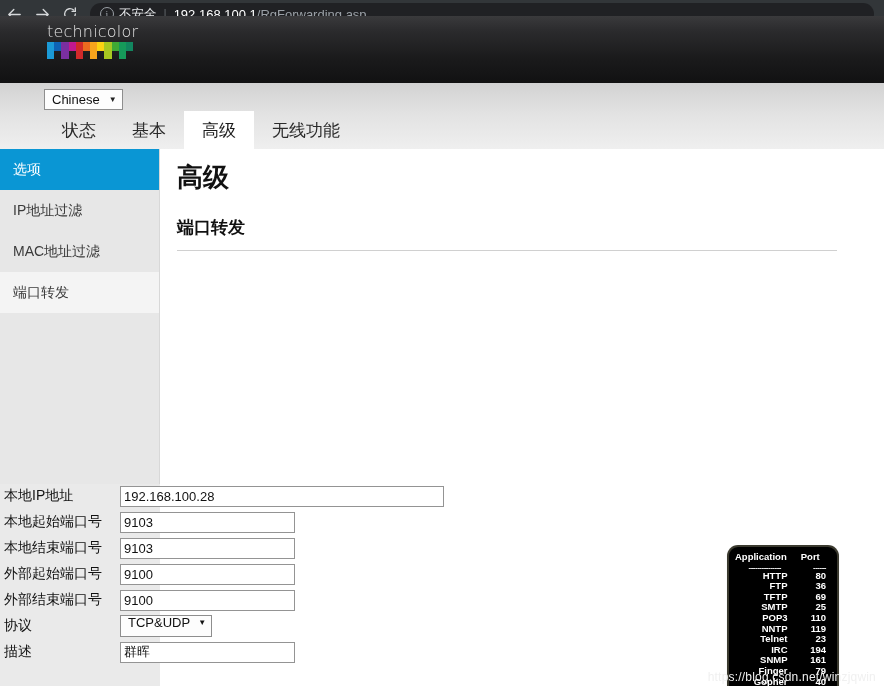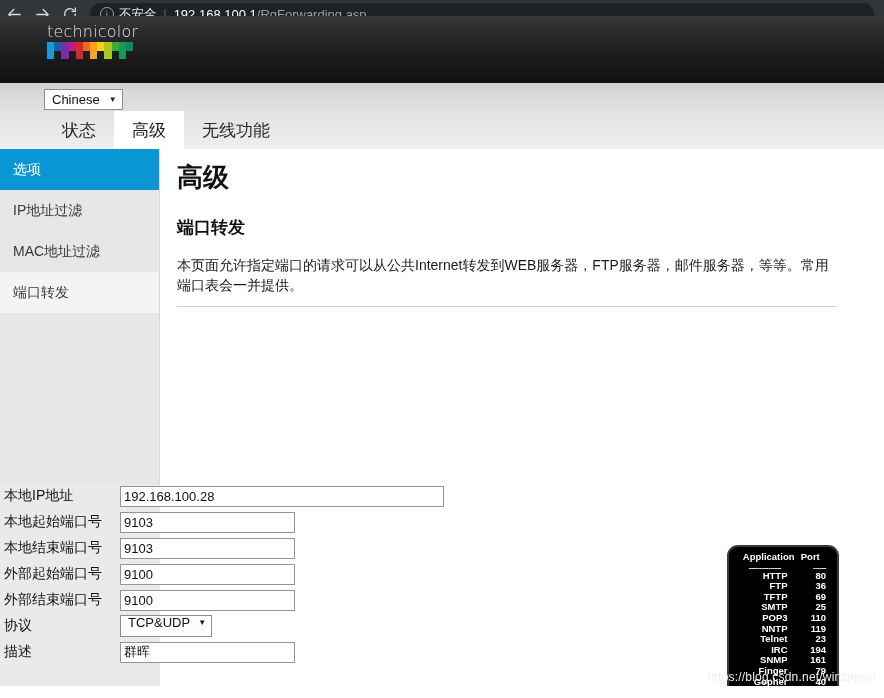--- a/index.html
+++ b/index.html
@@ -216,21 +216,21 @@
     font-size: 9.5px;
     font-family: "Liberation Sans", sans-serif;
     font-weight: bold;
     overflow: hidden;
   }
   #port-box table { width: 100%; border-collapse: collapse; }
   #port-box td { padding: 0; line-height: 10.6px; }
   #port-box td.app { text-align: right; padding-right: 7px; width: 62%; }
   #port-box td.prt { text-align: right; padding-right: 5px; }
   #port-box tr.head td { text-align: center; padding-bottom: 1px; }
-  #port-box tr.head td.app { text-align: right; padding-right: 0; }
+  #port-box tr.head td.app { text-align: left; padding-right: 0; }
   #port-box tr.dash td { color: #ffffff; line-height: 7px; font-size: 8px;
     letter-spacing: -0.5px; }
   #port-box tr.dash td.app { text-align: center; padding-right: 0; }
 
   
   #watermark {
     position: absolute; right: 8px; bottom: 4px;
     font-size: 12px; color: #f0f0f0;
     letter-spacing: .2px;
   }
@@ -290,20 +290,23 @@
 
   <div id="strip">
     <div id="lang-select">
       <span>Chinese</span>
       <span class="caret">▼</span>
     </div>
     <div id="tabs">
         <div class="tab">
           <span>状态</span>
         </div>
+        <div class="tab">
+          <span>基本</span>
+        </div>
         <div class="tab active">
           <span>高级</span>
         </div>
         <div class="tab">
           <span>无线功能</span>
         </div>
       </div>
   </div>
 
   <div id="body-wrap">
@@ -319,21 +322,20 @@
           <span>MAC地址过滤</span>
         </div>
         <div class="side-item alt">
           <span>端口转发</span>
         </div>
       </div>
 
     <div id="content">
       <div id="h-advanced">高级</div>
       <div id="h-portfwd">端口转发</div>
-      <div id="desc">本页面允许指定端口的请求可以从公共Internet转发到WEB服务器，FTP服务器，邮件服务器，等等。常用端口表会一并提供。</div>
       <div id="desc-rule"></div>
     </div>
 
     <div id="form">
       <div id="form-labelbg"></div>
       <div id="form-rows">
           <div class="frow">
             <div class="flabel">本地IP地址</div>
             <div class="finput wide">
               <span>192.168.100.28</span>

